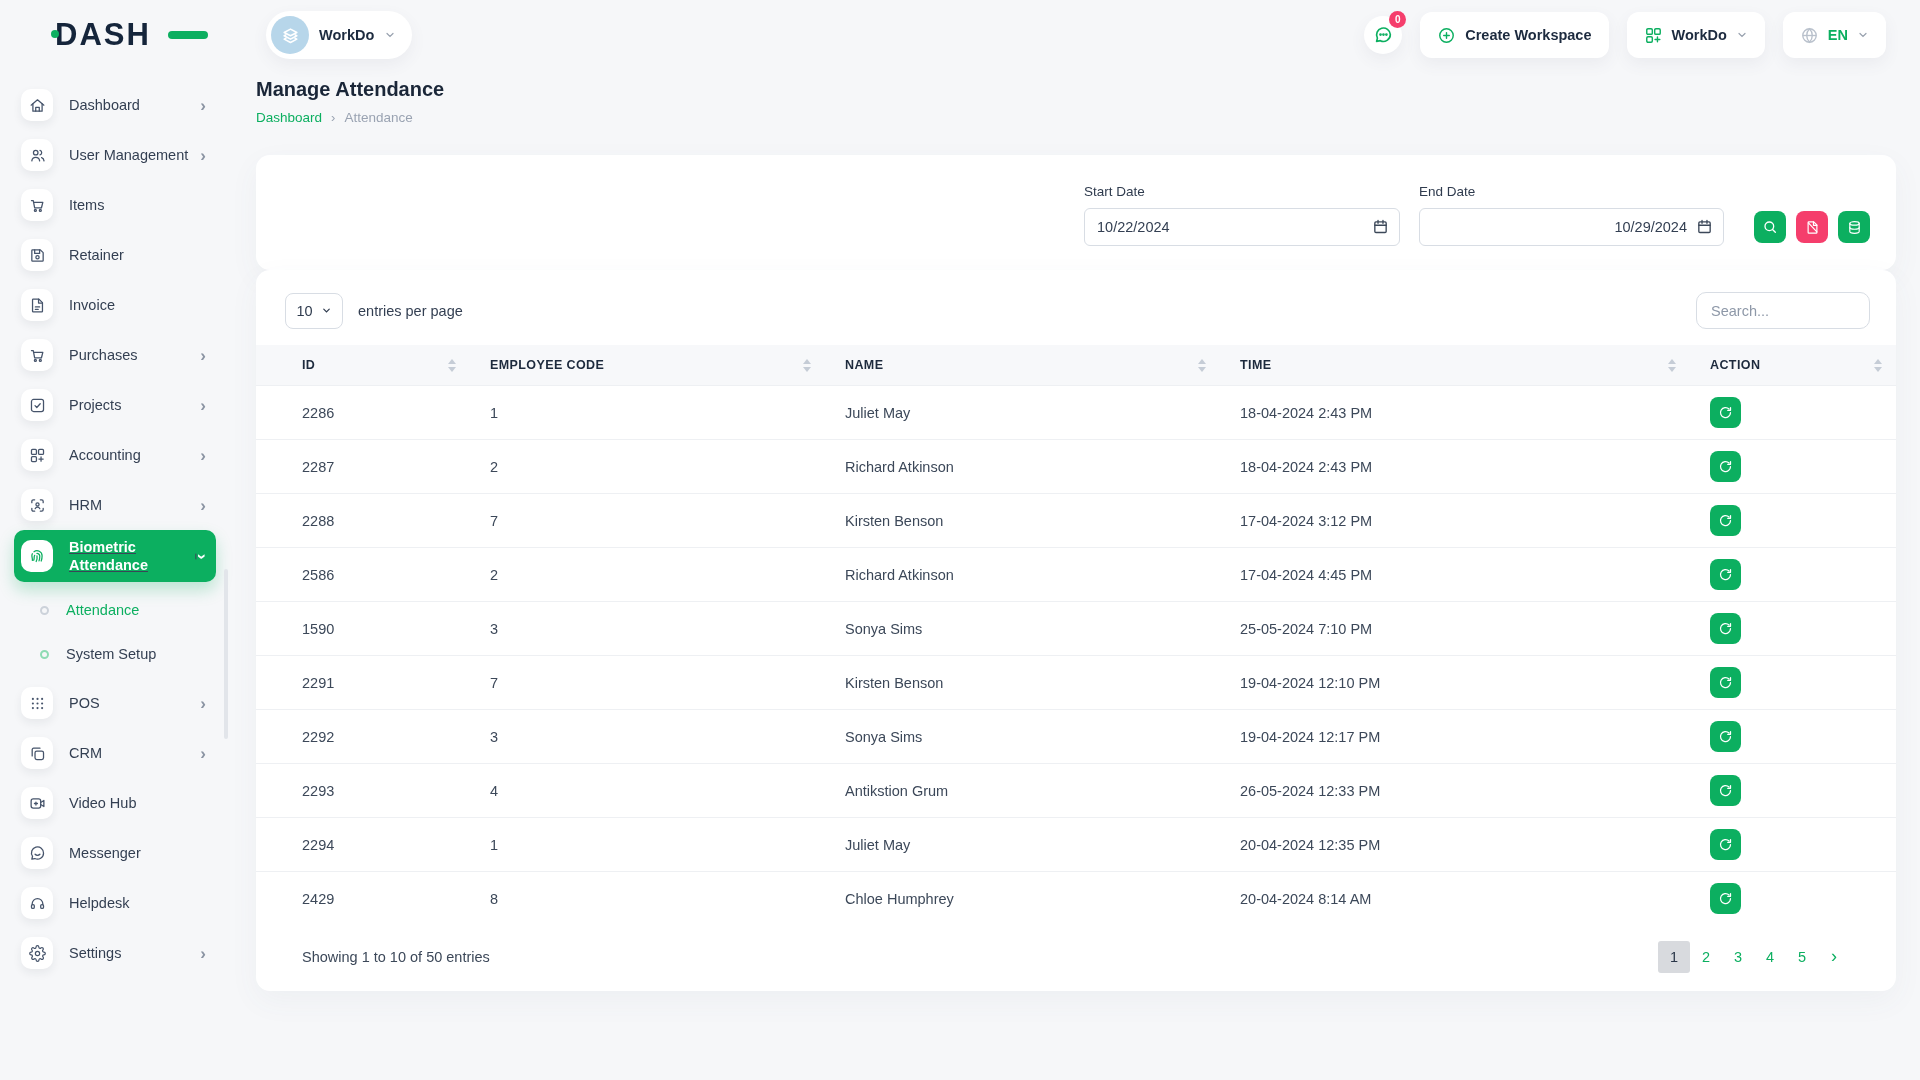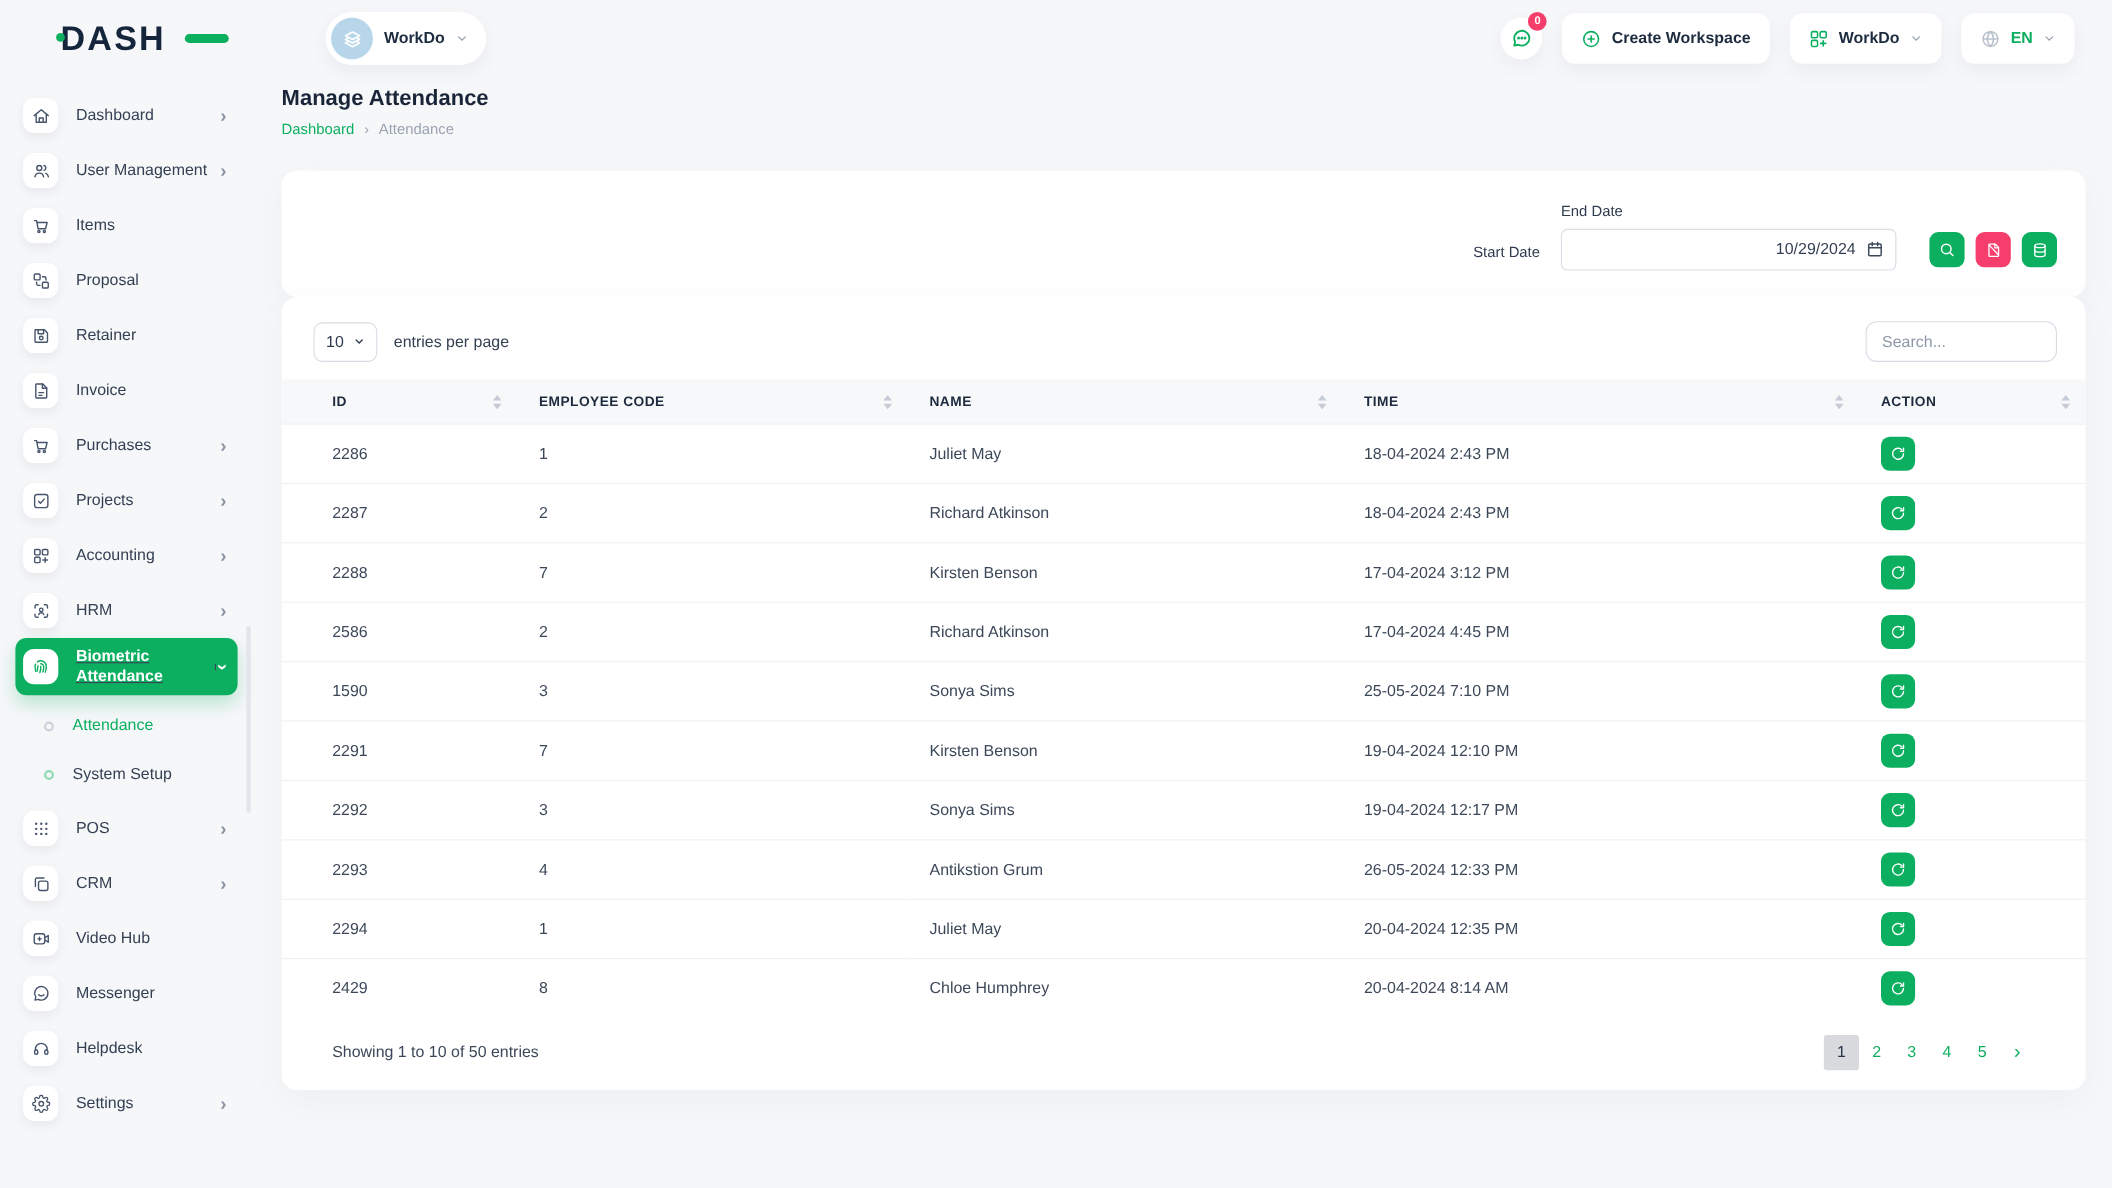--- a/index.html
+++ b/index.html
@@ -11,21 +11,21 @@
     --border:#d8dde4;
     --bg:#f6f7f9;
     --card:#ffffff;
   }
   *{box-sizing:border-box;margin:0;padding:0;}
   html,body{width:1920px;height:1080px;overflow:hidden;}
   body{background:var(--bg);font-family:"Liberation Sans",sans-serif;color:var(--text);}
   svg{display:block;}
 
   
-  .topbar{height:64px;display:flex;align-items:center;padding:6px 34px 0 55px;gap:30px;}
+  .topbar{height:64px;display:flex;align-items:center;padding:6px 34px 0 55px;}
   .logo{position:relative;width:175px;flex:0 0 auto;}
   .logo-text{font-size:31px;font-weight:800;letter-spacing:2px;color:#15253b;}
   .logo-dash{position:absolute;right:22px;top:14px;width:40px;height:8px;border-radius:4px;background:var(--accent);}
   .logo-dot{position:absolute;left:-4px;top:13px;width:8px;height:8px;border-radius:50%;background:var(--accent);}
   .ws-pill{margin-left:36px;display:flex;align-items:center;gap:10px;background:#fff;border-radius:26px;
     padding:5px 16px 5px 5px;box-shadow:0 6px 16px rgba(80,90,110,.07);cursor:pointer;}
   .ws-avatar{width:38px;height:38px;border-radius:50%;background:#b7d6ea;display:flex;align-items:center;justify-content:center;color:#fff;}
   .pill-label{font-size:14.5px;font-weight:700;color:#1d2b3f;}
   .chev{color:#98a1ae;}
   .top-right{margin-left:auto;display:flex;align-items:center;gap:18px;}
@@ -221,31 +221,20 @@
     <span class="icon-box">
       <svg width="17" height="17" viewBox="0 0 24 24" fill="none" stroke="currentColor" stroke-width="1.8" stroke-linecap="round" stroke-linejoin="round">
           <path d="M3.5 5H6l2 10.5h9.5l2-8H7"></path>
           <circle cx="9" cy="19" r="1.4"></circle>
           <circle cx="16" cy="19" r="1.4"></circle>
         </svg>
     </span>
     <span class="side-label">Items</span>
   </div>
 
-  <div class="side-item">
-    <span class="icon-box">
-      <svg width="17" height="17" viewBox="0 0 24 24" fill="none" stroke="currentColor" stroke-width="1.8" stroke-linecap="round" stroke-linejoin="round">
-          <rect x="3" y="3" width="7.5" height="7.5" rx="1.5"></rect>
-          <rect x="13.5" y="13.5" width="7.5" height="7.5" rx="1.5"></rect>
-          <path d="M10.5 17.5H8a2 2 0 0 1-2-2v-2"></path>
-          <path d="M13.5 6.5H16a2 2 0 0 1 2 2v2"></path>
-        </svg>
-    </span>
-    <span class="side-label">Proposal</span>
-  </div>
 
   <div class="side-item">
     <span class="icon-box">
       <svg width="17" height="17" viewBox="0 0 24 24" fill="none" stroke="currentColor" stroke-width="1.8" stroke-linecap="round" stroke-linejoin="round">
           <path d="M5 4h11l4 4v11a1 1 0 0 1-1 1H5a1 1 0 0 1-1-1V5a1 1 0 0 1 1-1z"></path>
           <path d="M8 4v5h7V4"></path>
           <circle cx="12" cy="14.5" r="2.3"></circle>
         </svg>
     </span>
     <span class="side-label">Retainer</span>
@@ -415,20 +404,29 @@
   <div class="page-title">Manage Attendance</div>
   <div class="breadcrumb">
     <a class="crumb-link">Dashboard</a>
     <span class="crumb-sep">›</span>
     <span class="crumb-current">Attendance</span>
   </div>
 
   <div class="card filter-card">
     <div class="fgroup">
       <label class="flabel">Start Date</label>
+      <div class="date-wrap">
+        <input class="date-input" type="text" value="10/22/2024" style="">
+        <span class="cal-ico">
+          <svg width="17" height="17" viewBox="0 0 24 24" fill="none" stroke="currentColor" stroke-width="1.9" stroke-linecap="round">
+              <rect x="4" y="5.5" width="16" height="15" rx="1.6"></rect>
+              <path d="M4 10.2h16M8.5 3.5v4M15.5 3.5v4"></path>
+            </svg>
+        </span>
+      </div>
     </div>
     <div class="fgroup">
       <label class="flabel">End Date</label>
       <div class="date-wrap end">
         <input class="date-input" type="text" value="10/29/2024" style="">
         <span class="cal-ico">
           <svg width="17" height="17" viewBox="0 0 24 24" fill="none" stroke="currentColor" stroke-width="1.9" stroke-linecap="round">
               <rect x="4" y="5.5" width="16" height="15" rx="1.6"></rect>
               <path d="M4 10.2h16M8.5 3.5v4M15.5 3.5v4"></path>
             </svg>

